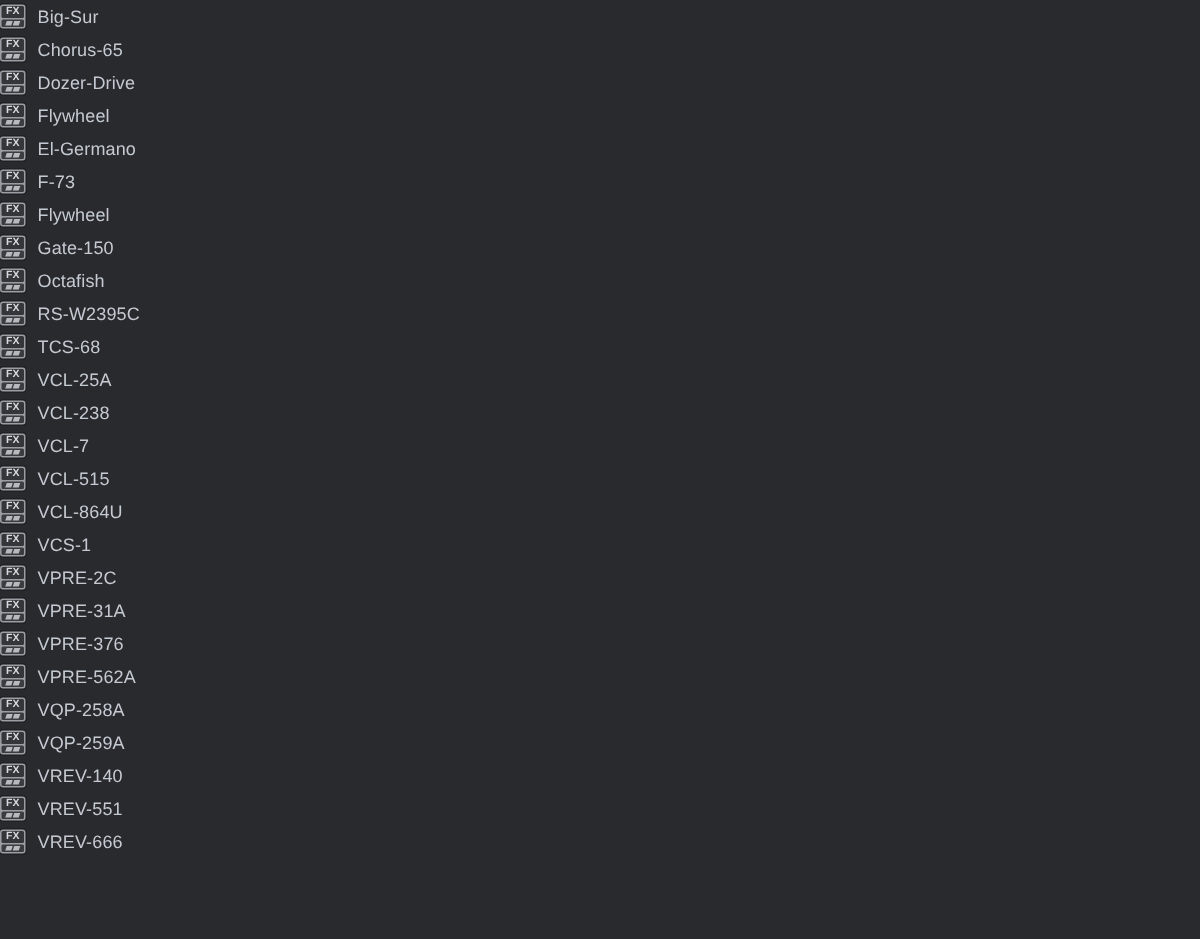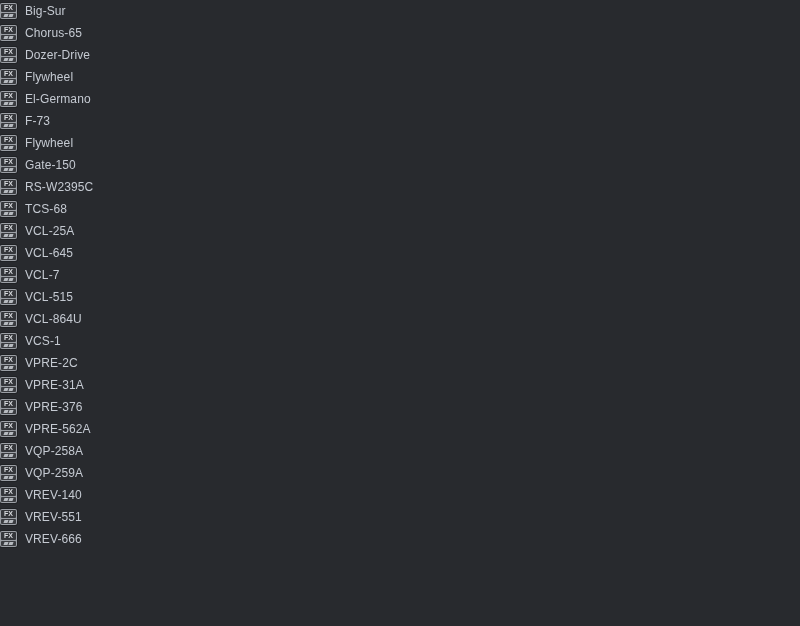--- a/index.html
+++ b/index.html
@@ -175,20 +175,30 @@
       <span class="fx-label">Gate-150</span>
     </div>
     <div class="fx-row">
       <span class="fx-icon">
         <span class="fx-top">FX</span>
         <span class="fx-bot">
           <span class="fx-bar b1"></span>
           <span class="fx-bar b2"></span>
         </span>
       </span>
+      <span class="fx-label">Octafish</span>
+    </div>
+    <div class="fx-row">
+      <span class="fx-icon">
+        <span class="fx-top">FX</span>
+        <span class="fx-bot">
+          <span class="fx-bar b1"></span>
+          <span class="fx-bar b2"></span>
+        </span>
+      </span>
       <span class="fx-label">RS-W2395C</span>
     </div>
     <div class="fx-row">
       <span class="fx-icon">
         <span class="fx-top">FX</span>
         <span class="fx-bot">
           <span class="fx-bar b1"></span>
           <span class="fx-bar b2"></span>
         </span>
       </span>
@@ -205,21 +215,21 @@
       <span class="fx-label">VCL-25A</span>
     </div>
     <div class="fx-row">
       <span class="fx-icon">
         <span class="fx-top">FX</span>
         <span class="fx-bot">
           <span class="fx-bar b1"></span>
           <span class="fx-bar b2"></span>
         </span>
       </span>
-      <span class="fx-label">VCL-645</span>
+      <span class="fx-label">VCL-238</span>
     </div>
     <div class="fx-row">
       <span class="fx-icon">
         <span class="fx-top">FX</span>
         <span class="fx-bot">
           <span class="fx-bar b1"></span>
           <span class="fx-bar b2"></span>
         </span>
       </span>
       <span class="fx-label">VCL-7</span>

